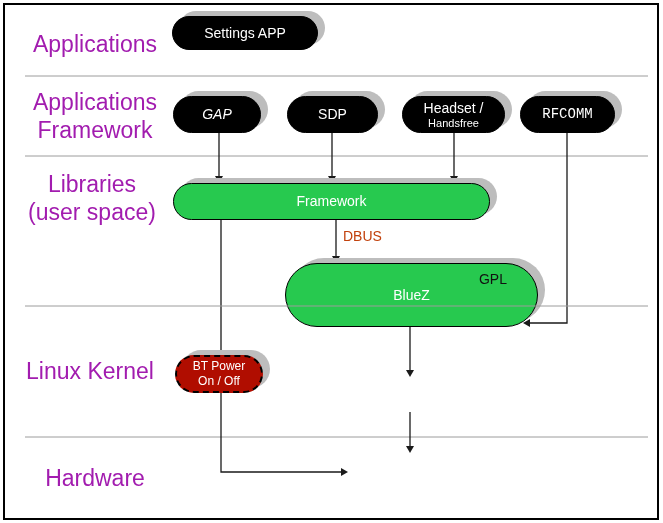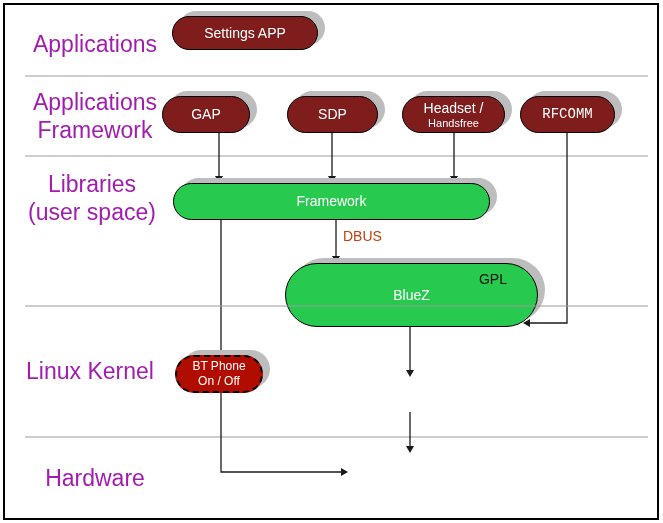--- a/index.html
+++ b/index.html
@@ -7,21 +7,21 @@
           font-family:"Liberation Sans",sans-serif;}
   .frame{position:absolute;left:3px;top:3px;width:656px;height:517px;
          border:2px solid #000;box-sizing:border-box;z-index:0;}
   svg.lines{position:absolute;left:0;top:0;z-index:1;}
   svg.overlay{position:absolute;left:0;top:0;z-index:3;pointer-events:none;}
   .layer-label{position:absolute;color:#a21caf;font-size:23px;line-height:28px;
                text-align:center;z-index:1;white-space:nowrap;}
   .pill{position:absolute;box-sizing:border-box;border:1.5px solid #000;border-radius:999px;
         display:flex;flex-direction:column;align-items:center;justify-content:center;
         color:#fff;z-index:2;box-shadow:7px -5px 0 0 #bdbdbd;text-align:center;}
-  .pill.blue{background:#7f1d1d;}
+  .pill.blue{background:#000000;}
   .pill.green{background:#27c94f;}
   .pill.red{background:#b00d00;}
   .pill.dashed{border:2px dashed #000;}
   .t14{font-size:14px;line-height:17px;}
   .t12{font-size:12px;line-height:15px;}
   .t11{font-size:11px;line-height:13px;}
   .annot{position:absolute;color:#c2410c;font-size:14px;z-index:3;white-space:nowrap;}
   .gpl{position:absolute;top:7px;right:30px;color:#111;font-size:14px;}
 </style>
 </head>
@@ -74,21 +74,21 @@
     <div>Linux Kernel</div>
   </div>
   <div class="layer-label" style="left:25px;top:464px;width:140px;">
     <div>Hardware</div>
   </div>
 
   <div class="pill blue t14" style="left:172px;top:16px;width:146px;height:34px;">
     <span>Settings APP</span>
   </div>
 
-  <div class="pill blue t14" style="left:162px;top:96px;width:88px;height:37px;">
+  <div class="pill blue t14" style="left:173px;top:96px;width:88px;height:37px;font-style:italic;">
     <span>GAP</span>
   </div>
   <div class="pill blue t14" style="left:287px;top:96px;width:91px;height:37px;">
     <span>SDP</span>
   </div>
   <div class="pill blue" style="left:402px;top:96px;width:103px;height:37px;">
     <span class="t14">Headset /</span>
     <span class="t11">Handsfree</span>
   </div>
   <div class="pill blue t14" style="left:520px;top:96px;width:95px;height:37px;font-family:Liberation Mono, monospace;">
@@ -97,21 +97,21 @@
 
   <div class="pill green t14" style="left:173px;top:183px;width:317px;height:37px;">
     <span>Framework</span>
   </div>
   <div class="pill green t14" style="left:285px;top:263px;width:253px;height:64px;">
     <span>BlueZ</span>
     <span class="gpl">GPL</span>
   </div>
 
   <div class="pill red dashed" style="left:175px;top:355px;width:88px;height:38px;">
-    <span class="t12">BT Phone</span>
+    <span class="t12">BT Power</span>
     <span class="t12">On / Off</span>
   </div>
 
 
   <div class="annot" style="left:343px;top:228px;">DBUS</div>
 
   <svg class="overlay" width="663" height="523">
     <line x1="25" y1="306" x2="648" y2="306" stroke="#9c9c9c" stroke-width="1"></line>
   </svg>
 

